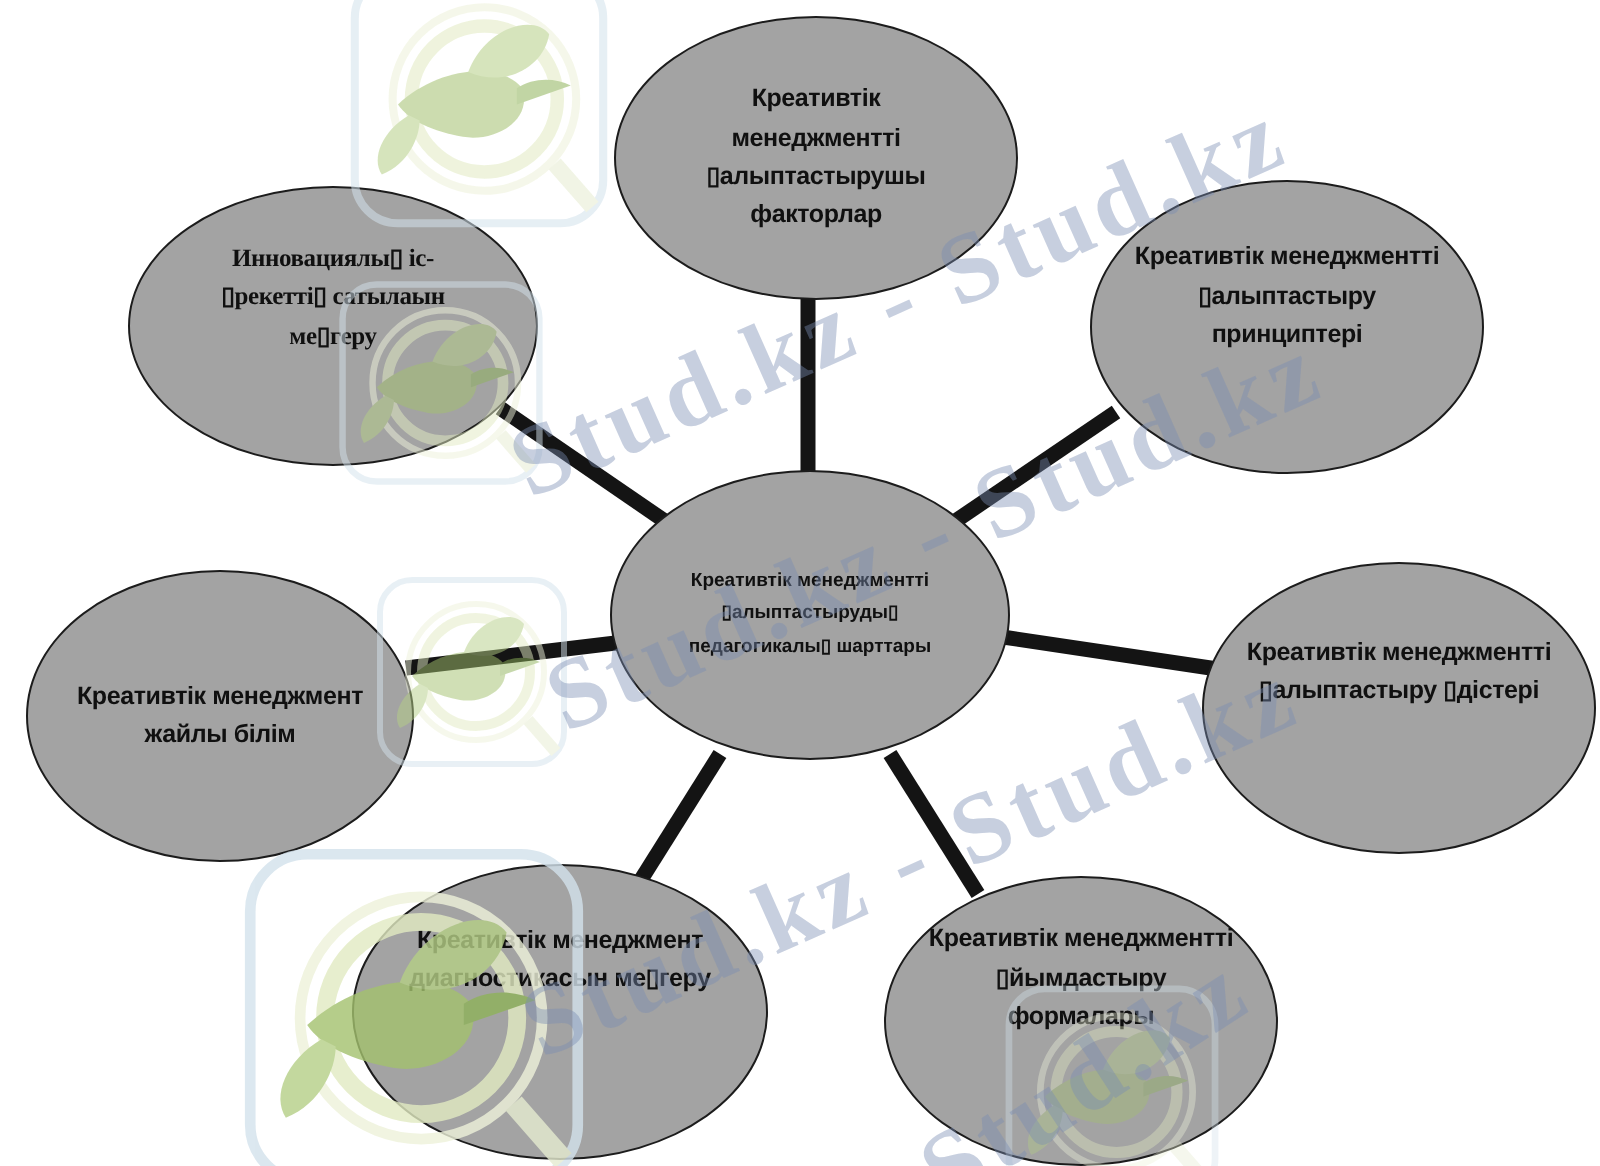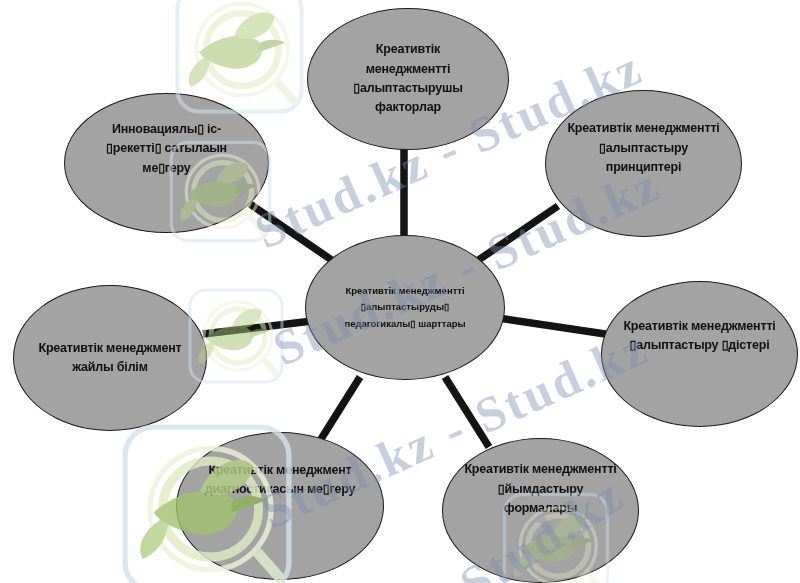--- a/index.html
+++ b/index.html
@@ -19,21 +19,21 @@
     background:#a3a3a3;
     display:flex;align-items:center;justify-content:center;
     text-align:center;box-sizing:border-box;
   }
   .node .label{
     white-space:pre-line;
     font-weight:700;color:#101010;
     font-size:12.5px;line-height:1.55;letter-spacing:-0.2px;
   }
   .n-top        {left:307px;top:8px;  width:202px;height:142px;}
-  .n-top-left   {left:64px; top:93px; width:205px;height:140px;padding-bottom:28px;}
+  .n-top-left   {left:64px; top:93px; width:205px;height:140px;padding-bottom:28px;font-family:Liberation Serif, serif;}
   .n-top-right  {left:545px;top:90px; width:197px;height:147px;padding-bottom:30px;}
   .n-left       {left:13px; top:285px;width:194px;height:146px;}
   .n-right      {left:601px;top:281px;width:197px;height:146px;padding-bottom:36px;}
   .n-bottom-left{left:176px;top:432px;width:208px;height:148px;padding-bottom:52px;}
   .n-bottom-right{left:442px;top:438px;width:197px;height:145px;padding-bottom:42px;}
   .n-center     {left:305px;top:235px;width:200px;height:145px;}
   .n-center .label{font-size:9.5px;line-height:1.7;letter-spacing:0;}
   .wm{
     position:absolute;z-index:4;
     font-family:"Liberation Serif", serif;font-weight:700;

